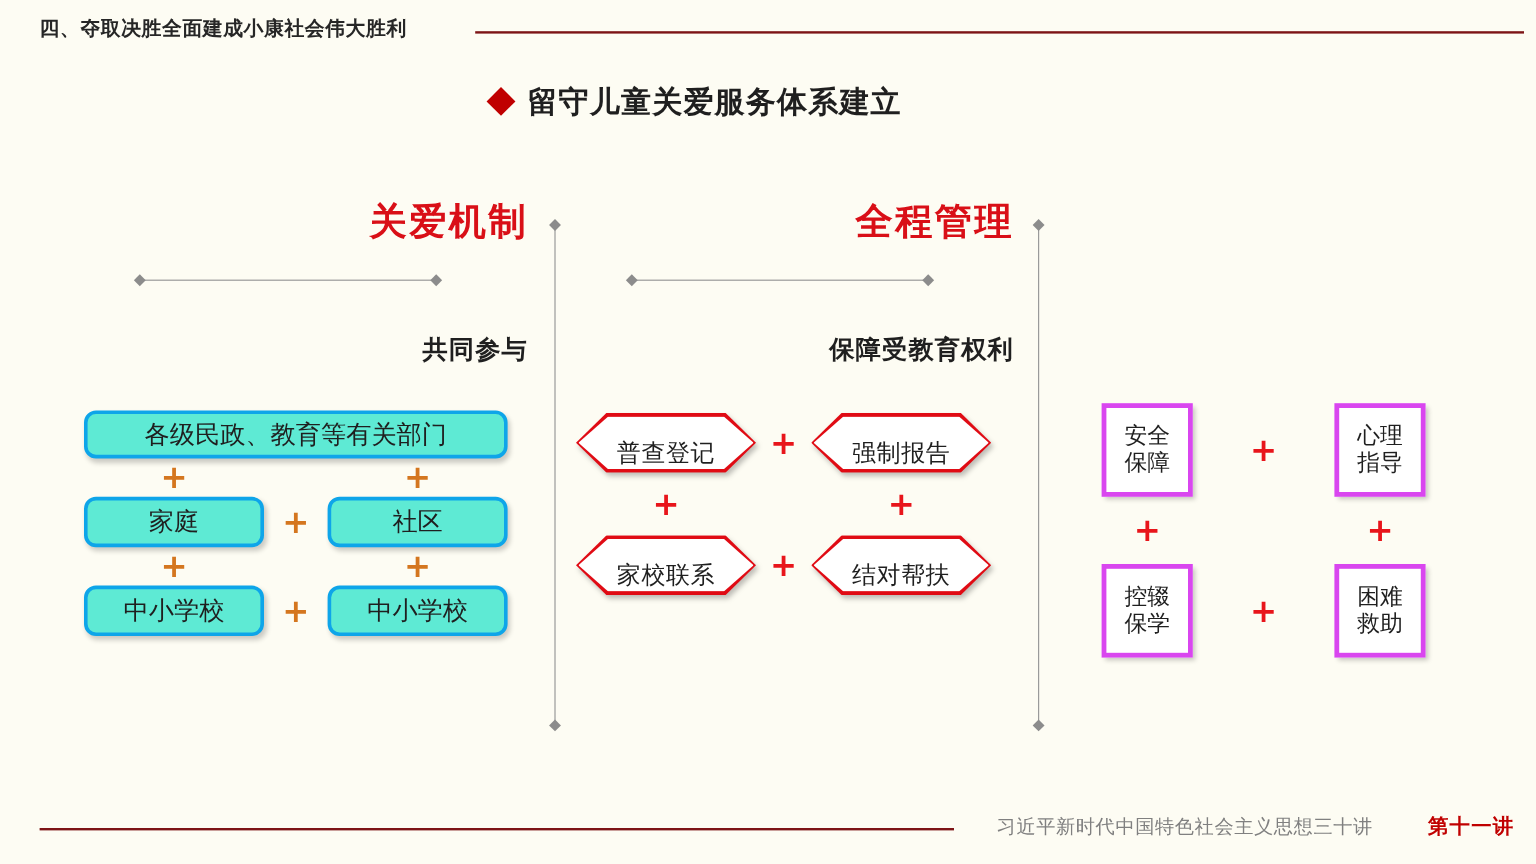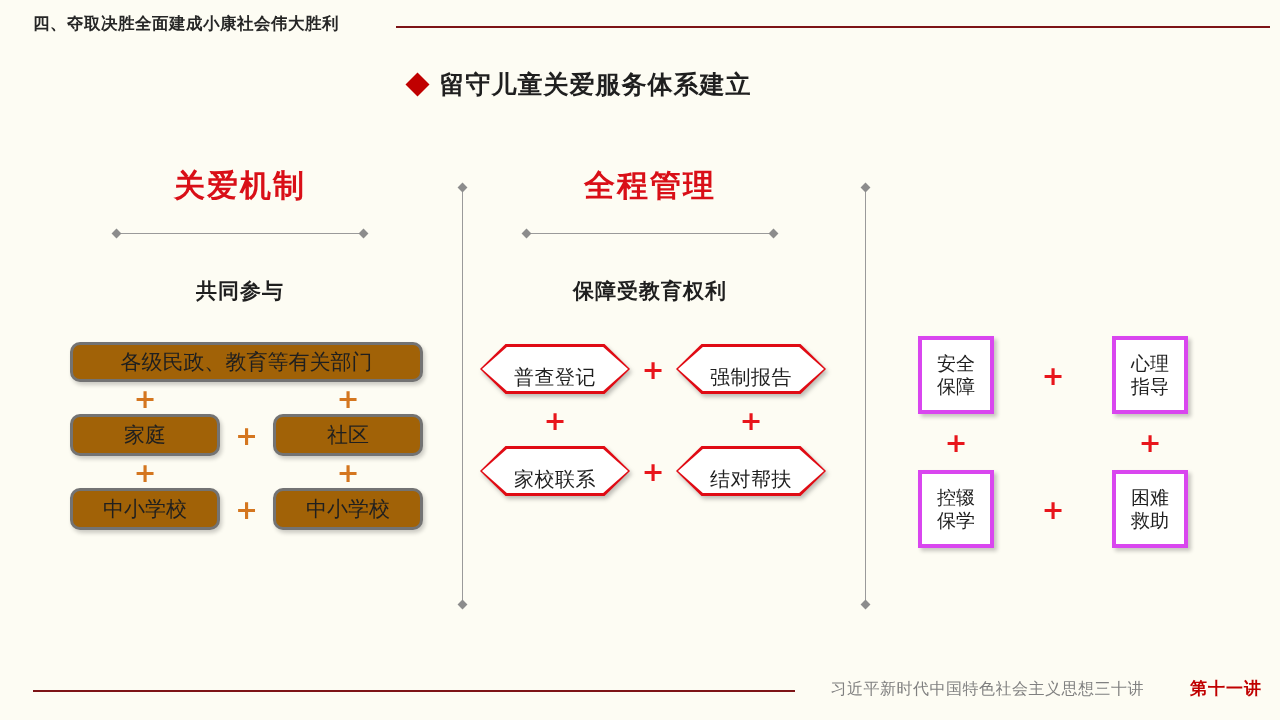--- a/index.html
+++ b/index.html
@@ -66,21 +66,21 @@
     font-size: 25px;
     font-weight: bold;
     color: #1f1f1f;
     letter-spacing: 1px;
   }
 
   
   .col {
     position: absolute;
     top: 168px;
-    text-align: center;
+    text-align: right;
   }
   .col-1 { left: 40px;  width: 400px; }
   .col-2 { left: 455px; width: 390px; }
   .col-3 { left: 858px; width: 390px; }
 
   .col-heading {
     font-size: 31px;
     font-weight: bold;
     color: #d90f17;
     letter-spacing: 2px;
@@ -150,22 +150,22 @@
   .plus-red    { color: #e8151b; }
 
   
   .c1-stack {
     position: absolute;
     left: 70px;
     top: 342px;
     width: 360px;
   }
   .rbox {
-    background: #a16207;
-    border: 3px solid #737373;
+    background: #5eead4;
+    border: 3px solid #0ea5e9;
     border-radius: 10px;
     box-shadow: 2px 3px 4px rgba(0,0,0,0.20);
     color: #1f1f1f;
     font-size: 21px;
     display: flex;
     align-items: center;
     justify-content: center;
     box-sizing: border-box;
   }
   .c1-row-wide { }

